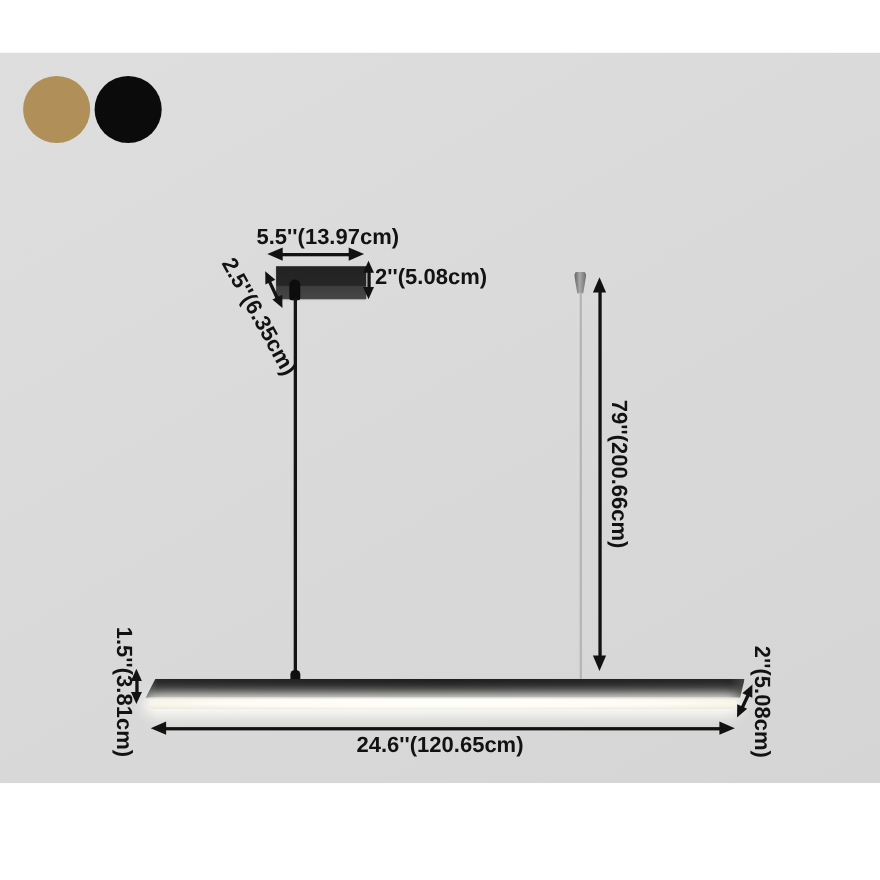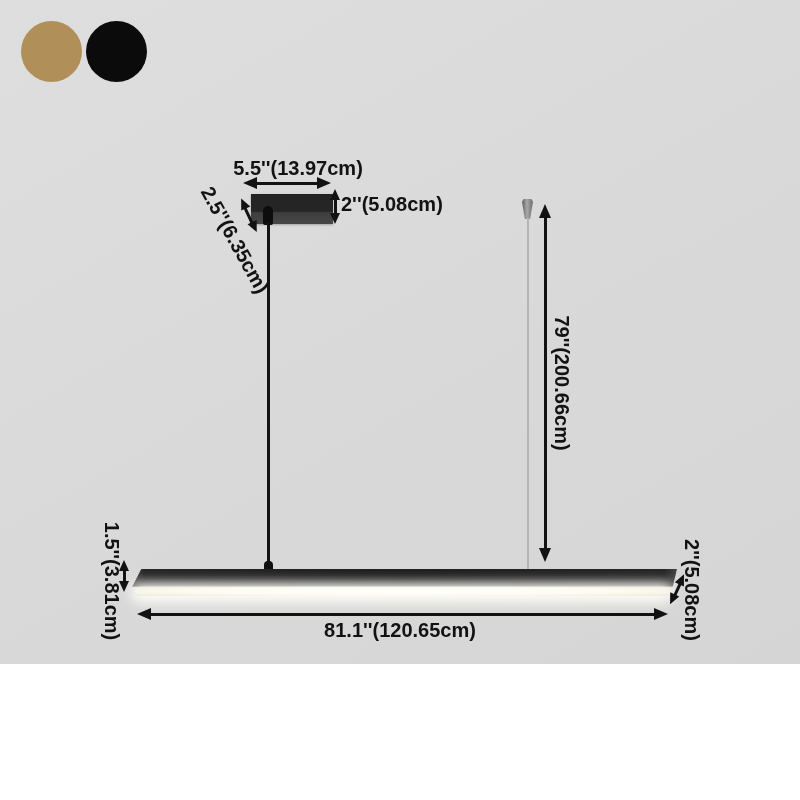--- a/index.html
+++ b/index.html
@@ -2,20 +2,21 @@
 <html><head>
 <meta charset="utf-8">
 <style>
   html,body{margin:0;padding:0;}
   #stage{
     position:relative;
     width:800px;height:664px;
     background:linear-gradient(150deg,#dedede 0%,#d9d9d9 55%,#d5d5d5 100%);
     font-family:"Liberation Sans",sans-serif;
     overflow:hidden;
+    margin-top:48px;
   }
   
   .swatch{position:absolute;border-radius:50%;width:61px;height:61px;top:21px;}
   .swatch.gold{left:21px;background:#b18f58;}
   .swatch.black{left:86px;background:#0b0b0b;}
 
   
   .canopy{
     position:absolute;left:251px;top:194px;width:82px;height:30px;
     background:linear-gradient(180deg,#232323 0%,#262626 58%,#3e3e3e 62%,#474747 100%);
@@ -119,21 +120,21 @@
       <span class="a2"></span>
   </div>
 
   <div class="lbl" style="left:112px;top:581px;transform:translate(-50%,-50%) rotate(90deg);">1.5''(3.81cm)</div>
   <div class="arr v small" style="left:119px;top:560px;height:32px;">
     <span class="a1"></span>
       <span class="sh"></span>
       <span class="a2"></span>
   </div>
 
-  <div class="lbl" style="left:400px;top:630px;transform:translate(-50%,-50%);">81.1''(120.65cm)</div>
+  <div class="lbl" style="left:400px;top:630px;transform:translate(-50%,-50%);">24.6''(120.65cm)</div>
   <div class="arr h" style="left:137px;top:608px;width:531px;">
     <span class="a1"></span>
       <span class="sh"></span>
       <span class="a2"></span>
   </div>
 
   <div class="lbl" style="left:692px;top:590px;transform:translate(-50%,-50%) rotate(90deg);">2''(5.08cm)</div>
   <div class="arr h small" style="left:661px;top:584px;width:33px;transform:rotate(-65deg);">
     <span class="a1"></span>
       <span class="sh"></span>

